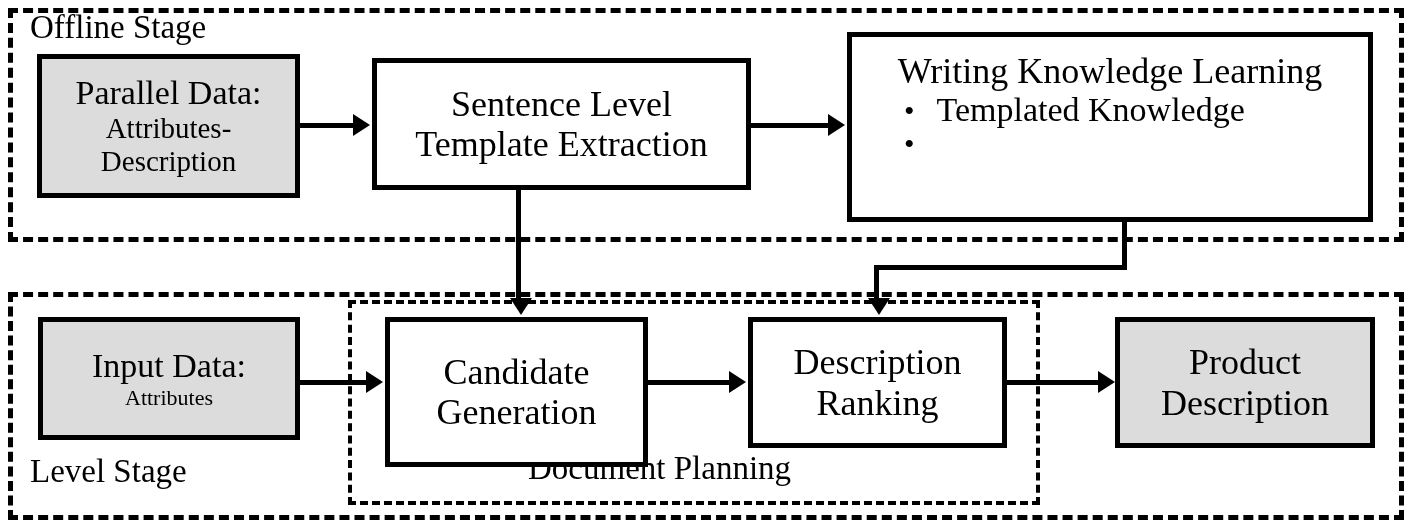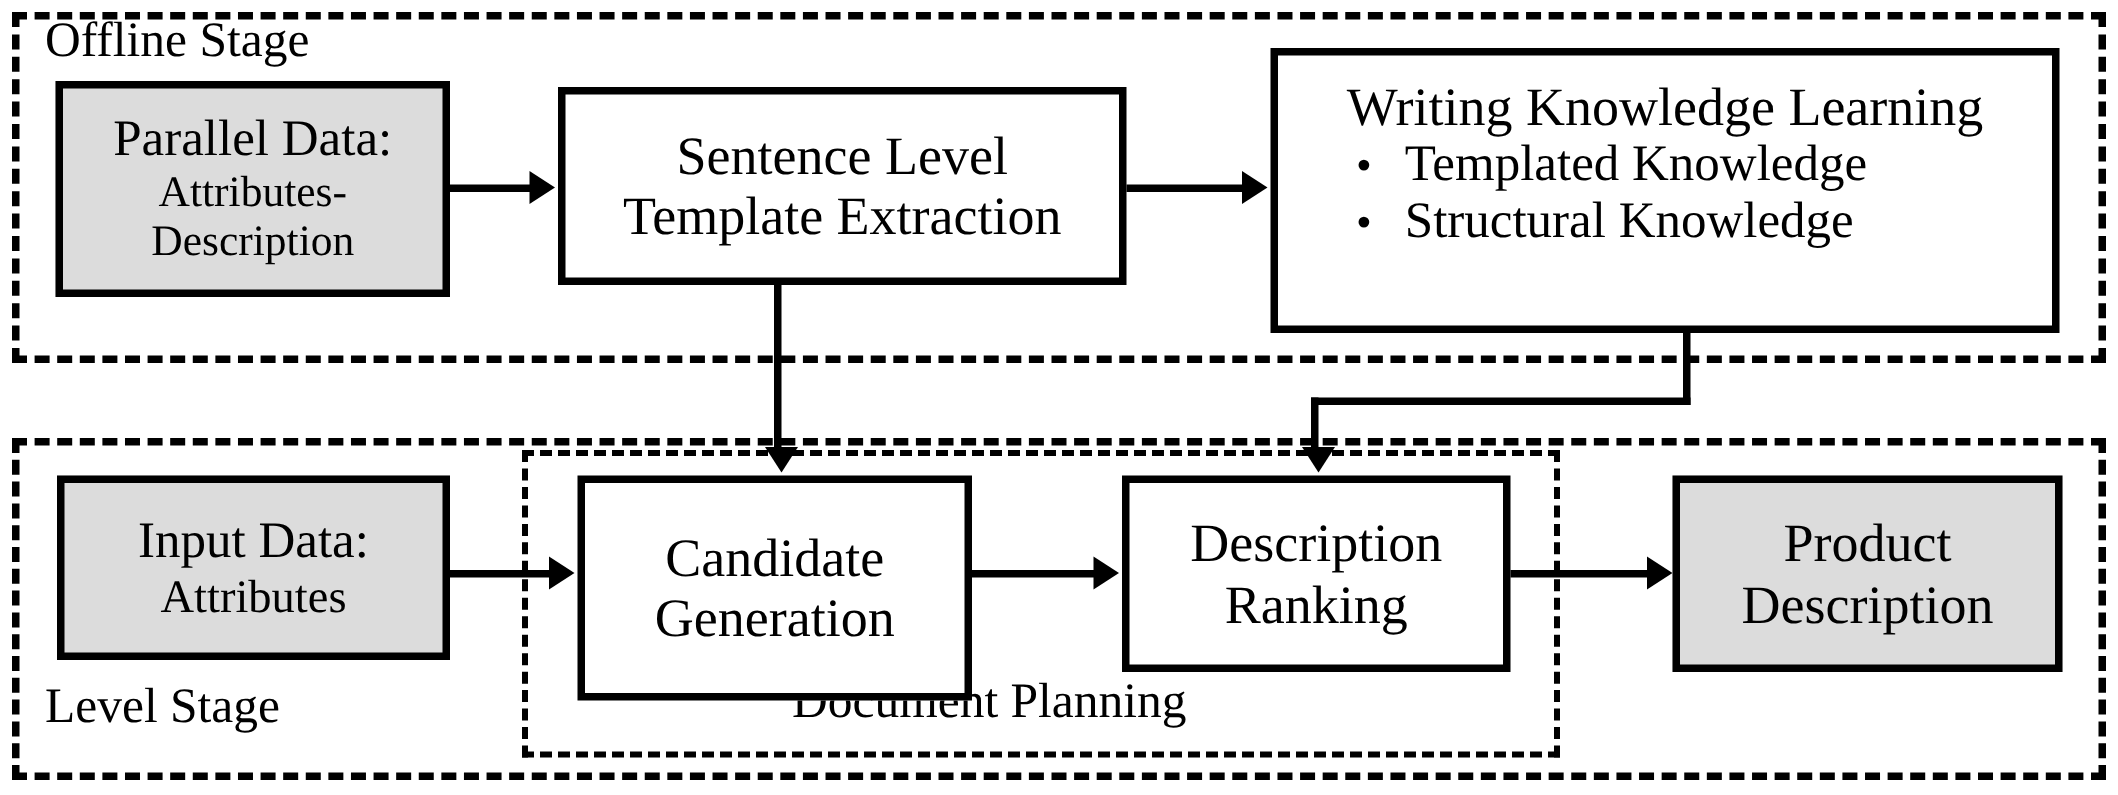--- a/index.html
+++ b/index.html
@@ -45,21 +45,21 @@
     align-items:center;
     justify-content:center;
     text-align:center;
     color:#000000;
   }
   .node.shaded{background:#dcdcdc;}
   .node .l1{white-space:nowrap;}
   .node .l2{white-space:nowrap;}
   .t-36{font-size:36px;line-height:1.12;}
   .t-34{font-size:34px;line-height:1.12;text-align:center;}
-  .t-31{font-size:31px;line-height:1.14;}
+  .t-31{font-size:22px;line-height:1.14;}
   .t-29{font-size:29px;line-height:1.14;}
   .bullet-row{
     display:flex;
     align-items:baseline;
     justify-content:flex-start;
     width:100%;
     padding-left:52px;
     box-sizing:border-box;
     white-space:nowrap;
   }
@@ -113,21 +113,20 @@
   <div class="arrow-right" style="left:828px; top:114px;"></div>
 
   <div class="node" style="left:847px; top:32px; width:526px; height:190px; justify-content:flex-start; padding-top:14px;">
     <div class="l1 t-36">Writing Knowledge Learning</div>
     <div class="bullet-row">
       <span class="bullet-dot">•</span>
       <span class="t-34">Templated Knowledge</span>
     </div>
     <div class="bullet-row">
       <span class="bullet-dot">•</span>
-      <span class="t-34">Structural Knowledge</span>
     </div>
   </div>
 
   <div class="edge v-line" style="left:516px; top:190px; height:112px;"></div>
   <div class="arrow-down" style="left:510px; top:298px;"></div>
 
   <div class="edge v-line" style="left:1122px; top:222px; height:48px;"></div>
   <div class="edge h-line" style="left:874px; top:265px; width:253px;"></div>
   <div class="edge v-line" style="left:874px; top:265px; height:37px;"></div>
   <div class="arrow-down" style="left:868px; top:298px;"></div>

